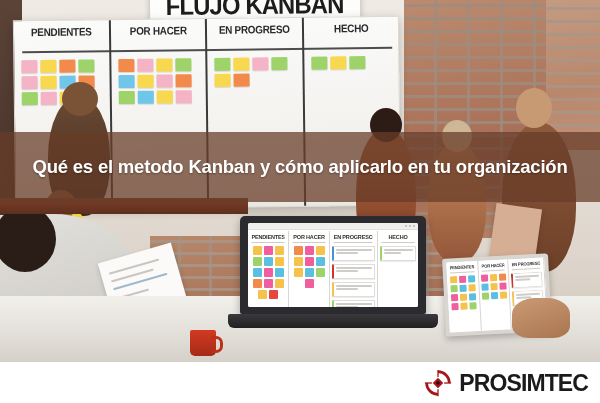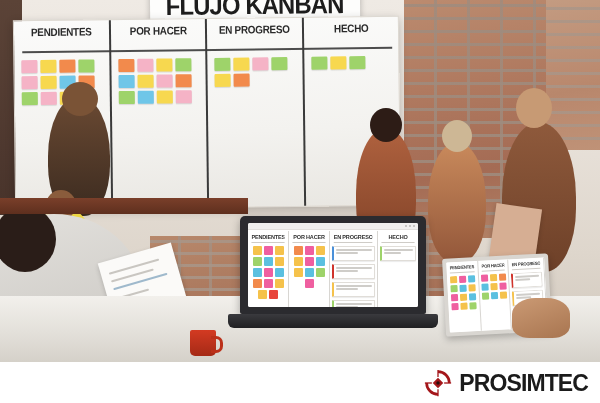--- a/index.html
+++ b/index.html
@@ -489,20 +489,23 @@
               <div class="card" style="border-left-color: rgb(158, 211, 106);"></div>
             </div>
           </div>
       </div>
     </div>
 
     <div class="person" style="left:512px; top:298px; width:58px; height:40px; border-radius:40% 40% 30% 30%; background:linear-gradient(160deg,#cb9a74,#a87550);"></div>
 
     <div class="mug"></div>
 
+    <div class="overlay-bar">
+      <div class="overlay-title">Qué es el metodo Kanban y cómo aplicarlo en tu organización</div>
+    </div>
   </div>
 
   <div class="footer">
     <div class="logo">
       <svg class="logo-mark" viewBox="0 0 64 64">
         <g fill="none" stroke="#A4161A" stroke-width="6">
           <path d="M32 6 A26 26 0 0 1 58 32"></path>
           <path d="M6 32 A26 26 0 0 0 32 58"></path>
         </g>
         <g stroke="#A4161A" stroke-width="3">

